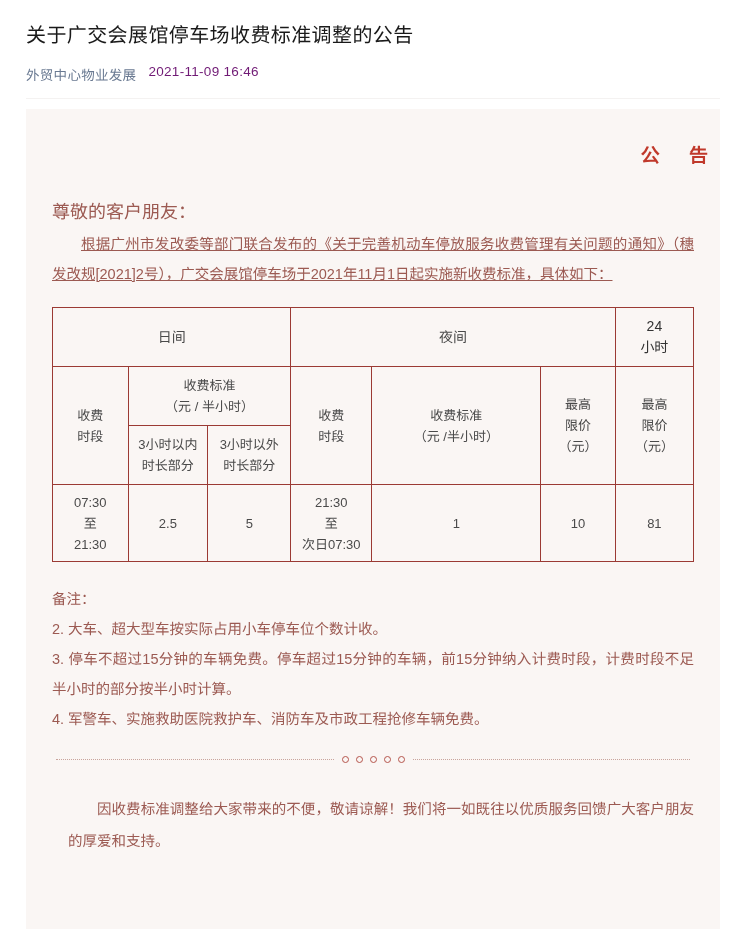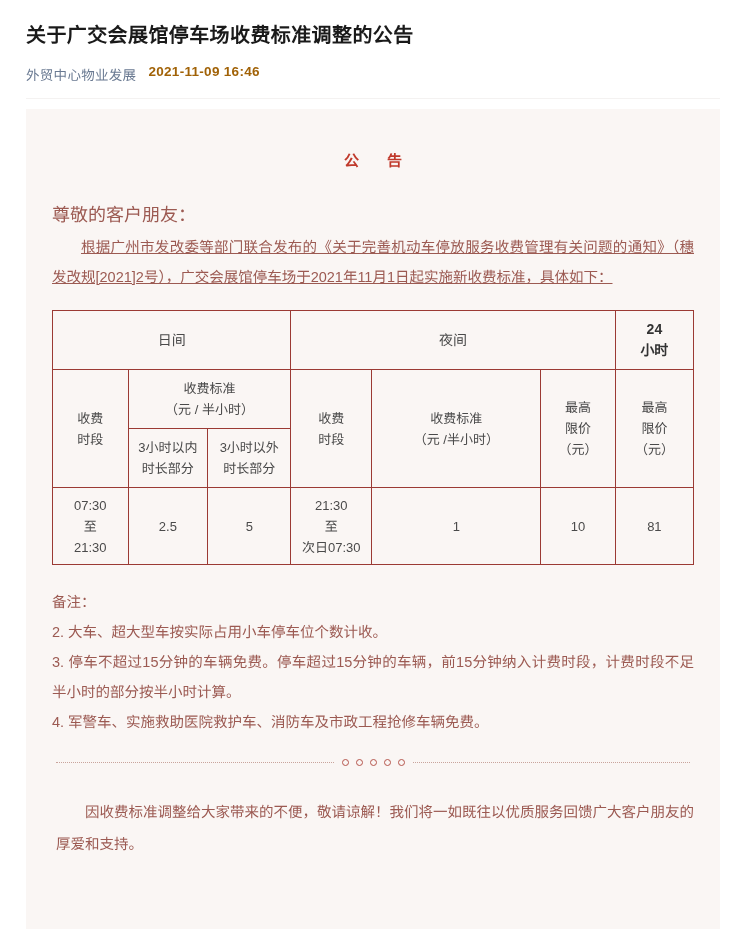--- a/index.html
+++ b/index.html
@@ -16,64 +16,63 @@
     overflow: hidden;
   }
 
   
   .page-header {
     padding: 20px 26px 0 26px;
     background: #ffffff;
   }
   .article-title {
     font-size: 20px;
-    font-weight: bold;
+    font-weight: normal;
     color: #1a1a1a;
     line-height: 30px;
     letter-spacing: 0.4px;
     margin: 0 0 14px 0;
   }
   .meta-row {
     display: flex;
     align-items: flex-start;
     gap: 12px;
     padding-bottom: 14px;
   }
   .meta-source {
     font-size: 13.5px;
     color: #6a7a92;
     letter-spacing: 0.3px;
   }
   .meta-date {
     font-size: 13.5px;
-    color: #a16207;
+    color: #701a75;
     letter-spacing: 0.3px;
-    font-weight: bold;
   }
   .header-rule {
     height: 1px;
     background: #f4f2f1;
     margin: 0 26px;
   }
 
   
   .notice-card {
     margin: 10px 26px 0 26px;
     background: #faf6f4;
     padding: 22px 0 34px 0;
     box-sizing: border-box;
   }
   .notice-heading {
-    text-align: center;
+    text-align: right;
     color: #c0392b;
-    font-size: 15px;
+    font-size: 19px;
     font-weight: bold;
     letter-spacing: 12px;
     text-indent: 12px;
-    margin: 18px 0 30px 0;
+    margin: 9px 0 30px 0;
   }
 
   .body-inner {
     padding: 0 26px;
   }
 
   .salutation {
     color: #9c5a52;
     font-size: 18px;
     line-height: 30px;
@@ -105,21 +104,21 @@
     font-weight: normal;
     font-size: 13px;
     line-height: 21px;
     padding: 6px 2px;
   }
   table.rate-table th.group-head {
     font-size: 14px;
     height: 46px;
   }
   table.rate-table th.group-head.bold-head {
-    font-weight: bold;
+    font-weight: normal;
     color: #333333;
   }
   table.rate-table td.sub-head {
     height: 92px;
   }
   table.rate-table td.data-cell {
     height: 64px;
     margin-left: 42px;
   }
   .cell-line { display: block; }
@@ -161,21 +160,21 @@
     border-radius: 50%;
     border: 1px solid #b5554c;
   }
 
   
   .closing-paragraph {
     color: #9c5a52;
     font-size: 14.5px;
     line-height: 32px;
     text-indent: 2em;
-    margin: 0 0 40px 4px;
+    margin: 0 0 40px 16px;
     text-align: justify;
   }
 </style>
 </head>
 <body>
 
 <div class="page-header">
   <h1 class="article-title">关于广交会展馆停车场收费标准调整的公告</h1>
   <div class="meta-row">
     <span class="meta-source">外贸中心物业发展</span>

